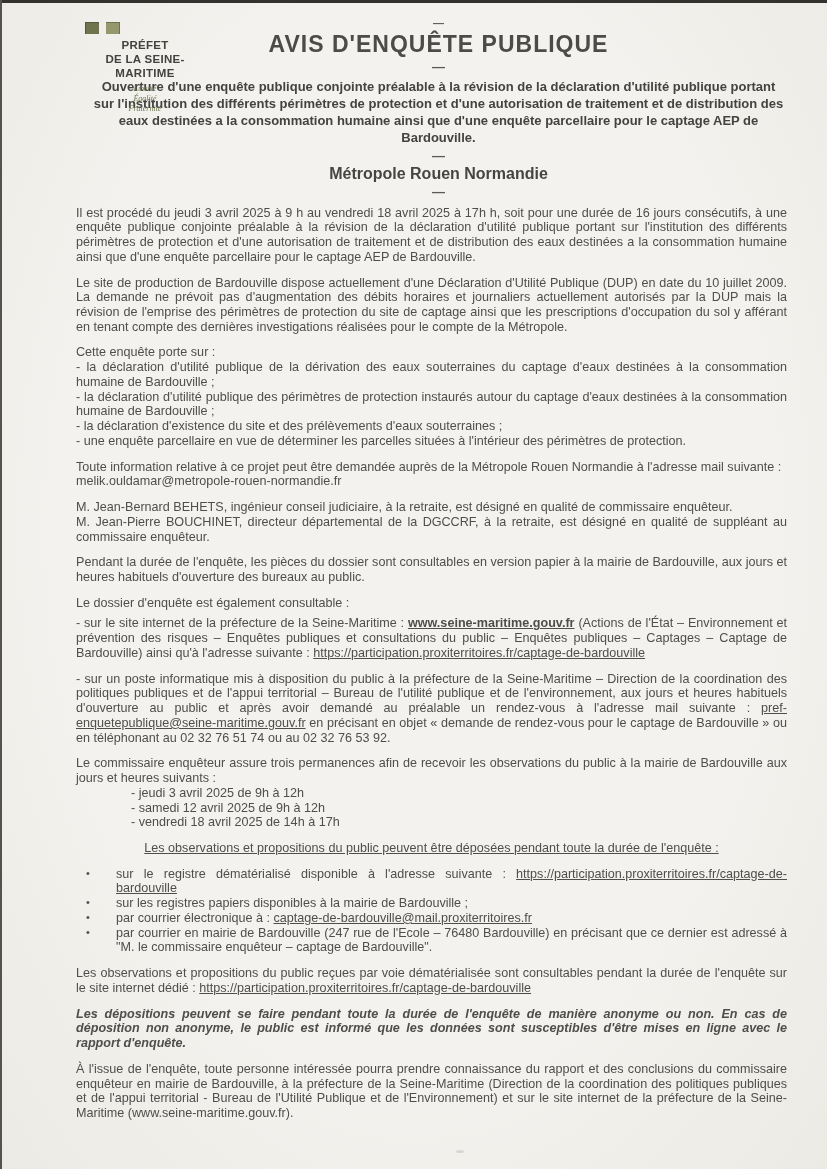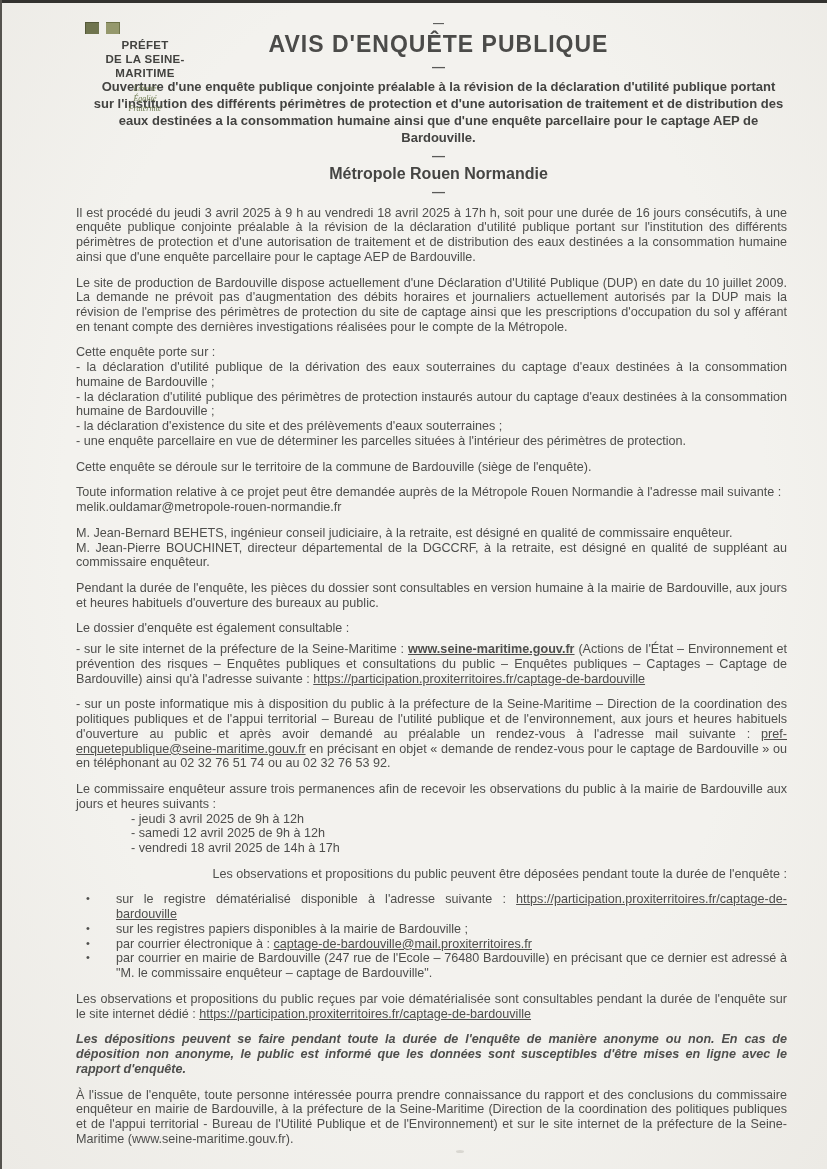--- a/index.html
+++ b/index.html
@@ -42,21 +42,21 @@
 
   
   .content{margin-top:8px;font-size:12.6px;line-height:1.17;text-align:justify;}
   .content p{margin:0 0 11px 0;}
   .content .nogap{margin-bottom:0;}
   .tight div{text-align:justify;}
   .indent{margin-left:55px;text-align:left;}
   .u{text-decoration:underline;}
   .b{font-weight:bold;}
   .bi{font-weight:bold;font-style:italic;}
-  .obs-head{text-align:right;}
+  .obs-head{text-decoration:underline;text-align:center;}
   ul.obs{list-style:none;margin:0 0 11px 0;padding:0;}
   ul.obs li{position:relative;padding-left:40px;text-align:justify;}
   ul.obs li .mark{position:absolute;left:10px;top:0;font-size:11px;}
 </style>
 </head>
 <body>
 
 <div class="page">
   <div class="edge-top"></div>
   <div class="edge-left"></div>
@@ -95,35 +95,34 @@
     <p>Le site de production de Bardouville dispose actuellement d'une Déclaration d'Utilité Publique (DUP) en date du 10 juillet 2009. La demande ne prévoit pas d'augmentation des débits horaires et journaliers actuellement autorisés par la DUP mais la révision de l'emprise des périmètres de protection du site de captage ainsi que les prescriptions d'occupation du sol y afférant en tenant compte des dernières investigations réalisées pour le compte de la Métropole.</p>
 
     <div class="tight" style="margin-bottom:11px;">
       <div>Cette enquête porte sur :</div>
       <div>- la déclaration d'utilité publique de la dérivation des eaux souterraines du captage d'eaux destinées à la consommation humaine de Bardouville ;</div>
       <div>- la déclaration d'utilité publique des périmètres de protection instaurés autour du captage d'eaux destinées à la consommation humaine de Bardouville ;</div>
       <div>- la déclaration d'existence du site et des prélèvements d'eaux souterraines ;</div>
       <div>- une enquête parcellaire en vue de déterminer les parcelles situées à l'intérieur des périmètres de protection.</div>
     </div>
 
-    <p>Cette enquête se déroule sur le territoire de la commune de Bardouville (siège de l'enquête).</p>
 
     <p>
       <span>Toute information relative à ce projet peut être demandée auprès de la Métropole Rouen Normandie à l'adresse mail suivante :</span>
       <br>
       <span>melik.ouldamar@metropole-rouen-normandie.fr</span>
     </p>
 
     <p>
       <span>M. Jean-Bernard BEHETS, ingénieur conseil judiciaire, à la retraite, est désigné en qualité de commissaire enquêteur.</span>
       <br>
       <span>M. Jean-Pierre BOUCHINET, directeur départemental de la DGCCRF, à la retraite, est désigné en qualité de suppléant au commissaire enquêteur.</span>
     </p>
 
-    <p>Pendant la durée de l'enquête, les pièces du dossier sont consultables en version humaine à la mairie de Bardouville, aux jours et heures habituels d'ouverture des bureaux au public.</p>
+    <p>Pendant la durée de l'enquête, les pièces du dossier sont consultables en version papier à la mairie de Bardouville, aux jours et heures habituels d'ouverture des bureaux au public.</p>
 
     <p class="nogap" style="margin-bottom:6px;">Le dossier d'enquête est également consultable :</p>
 
     <p>
       <span>- sur le site internet de la préfecture de la Seine-Maritime : </span><span class="u b">www.seine-maritime.gouv.fr</span><span> (Actions de l'État – Environnement et prévention des risques – Enquêtes publiques et consultations du public – Enquêtes publiques – Captages – Captage de Bardouville) ainsi qu'à l'adresse suivante : </span><span class="u">https://participation.proxiterritoires.fr/captage-de-bardouville</span>
     </p>
 
     <p>
       <span>- sur un poste informatique mis à disposition du public à la préfecture de la Seine-Maritime – Direction de la coordination des politiques publiques et de l'appui territorial – Bureau de l'utilité publique et de l'environnement, aux jours et heures habituels d'ouverture au public et après avoir demandé au préalable un rendez-vous à l'adresse mail suivante : </span><span class="u">pref-enquetepublique@seine-maritime.gouv.fr</span><span> en précisant en objet « demande de rendez-vous pour le captage de Bardouville » ou en téléphonant au 02 32 76 51 74 ou au 02 32 76 53 92.</span>
     </p>

